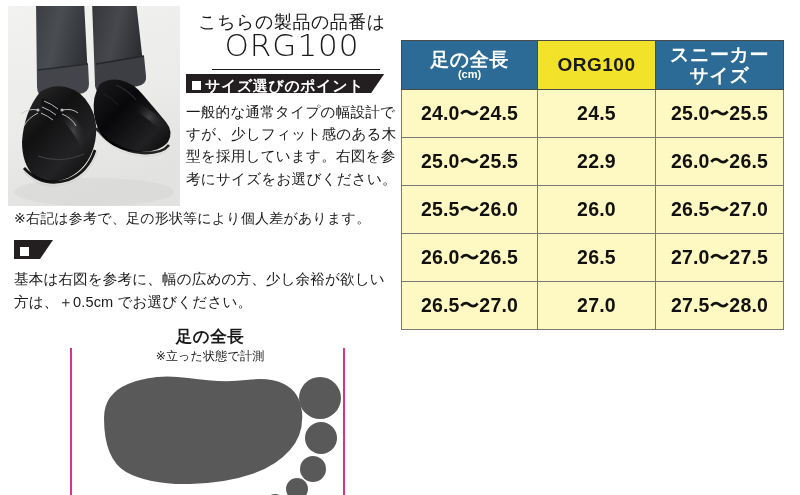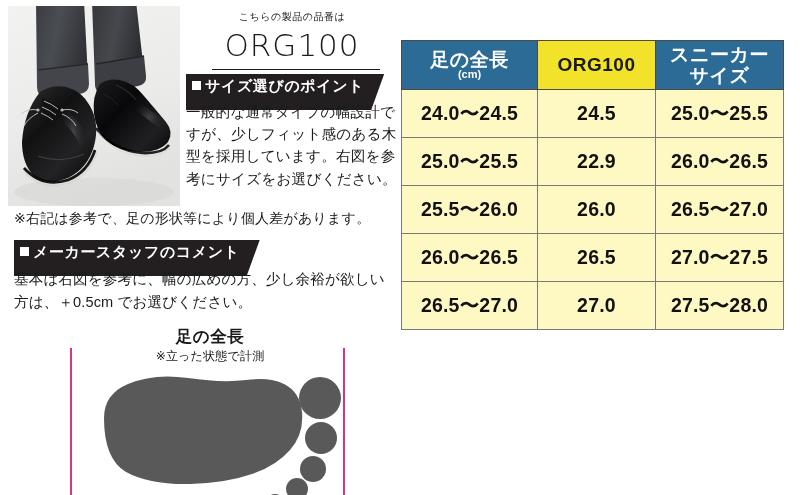--- a/index.html
+++ b/index.html
@@ -28,21 +28,21 @@
   }
   #shoe-photo svg { display:block; }
 
   
   #product-code-line {
     position: absolute;
     left: 186px;
     top: 10px;
     width: 212px;
     text-align: center;
-    font-size: 10px;
+    font-size: 18px;
     letter-spacing: .5px;
     white-space: nowrap;
   }
   #product-code {
     position: absolute;
     left: 186px;
     top: 28px;
     width: 212px;
     text-align: center;
     font-size: 31px;
@@ -61,21 +61,21 @@
   }
 
   
   .banner {
     position: absolute;
     background: #231f20;
     color: #ffffff;
     font-weight: bold;
     font-size: 15px;
     letter-spacing: .6px;
-    height: 36px;
+    height: 19px;
     line-height: 23px;
     padding: 0 20px 0 6px;
     white-space: nowrap;
     -webkit-clip-path: polygon(0 0, 100% 0, calc(100% - 13px) 100%, 0 100%);
     clip-path: polygon(0 0, 100% 0, calc(100% - 13px) 100%, 0 100%);
   }
   .banner .bullet {
     display: inline-block;
     width: 9px;
     height: 9px;
@@ -317,21 +317,21 @@
 <div id="product-code-rule"></div>
 
 <div class="banner" id="banner-size-point">
   <span class="bullet"></span><span>サイズ選びのポイント</span>
 </div>
 <div id="size-point-body">一般的な通常タイプの幅設計ですが、少しフィット感のある木型を採用しています。右図を参考にサイズをお選びください。</div>
 
 <div id="note-line">※右記は参考で、足の形状等により個人差があります。</div>
 
 <div class="banner" id="banner-staff-comment">
-  <span class="bullet"></span><span>メーカースタッフのコメント</span>
+  <span class="bullet"></span>
 </div>
 <div id="staff-comment-body">基本は右図を参考に、幅の広めの方、少し余裕が欲しい方は、＋0.5cm でお選びください。</div>
 
 <div id="foot-diagram">
   <div id="bracket-top"></div>
   <div id="bracket-left"></div>
   <div id="bracket-right"></div>
   <div id="measure-label"><span>足の全長</span></div>
   <div id="measure-sub">※立った状態で計測</div>
   <svg id="footprint-svg" width="280" height="139" viewBox="0 0 280 139">

